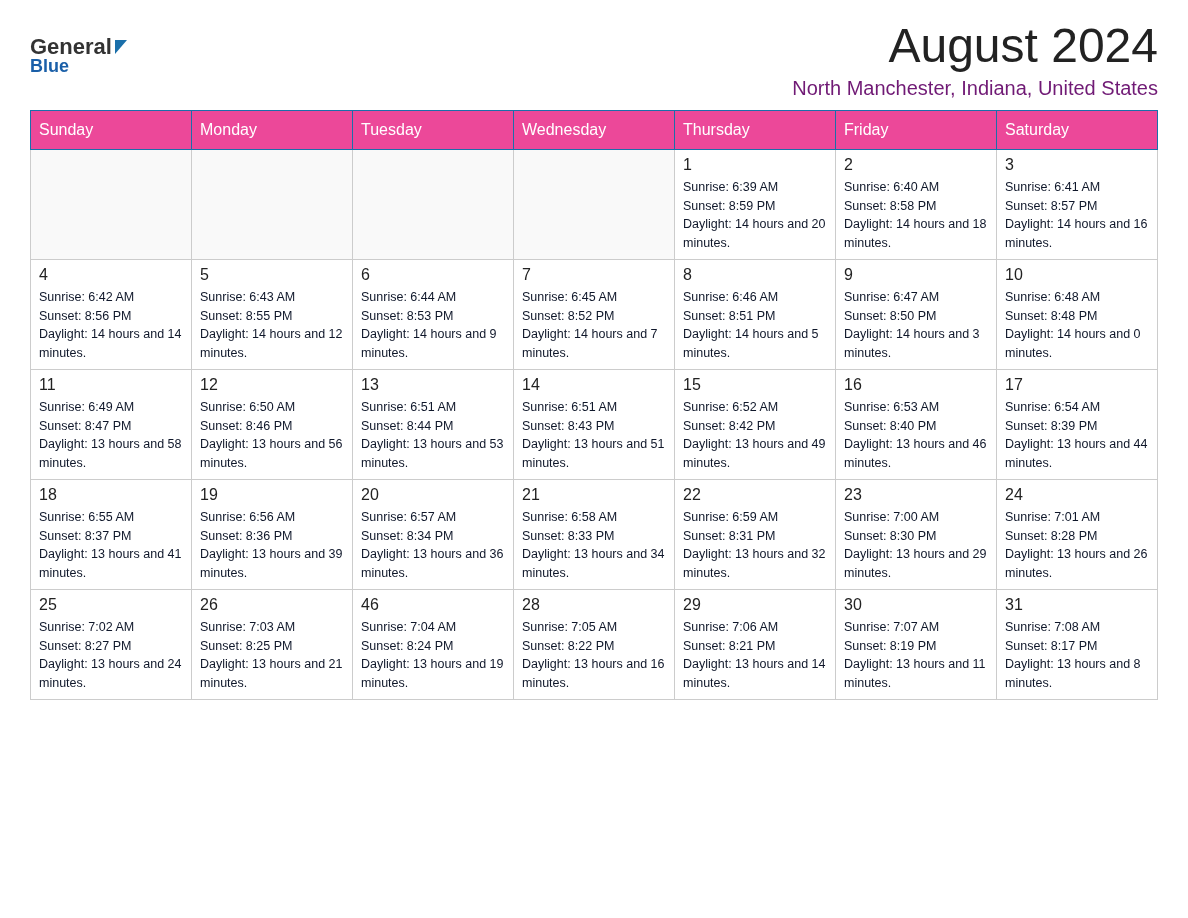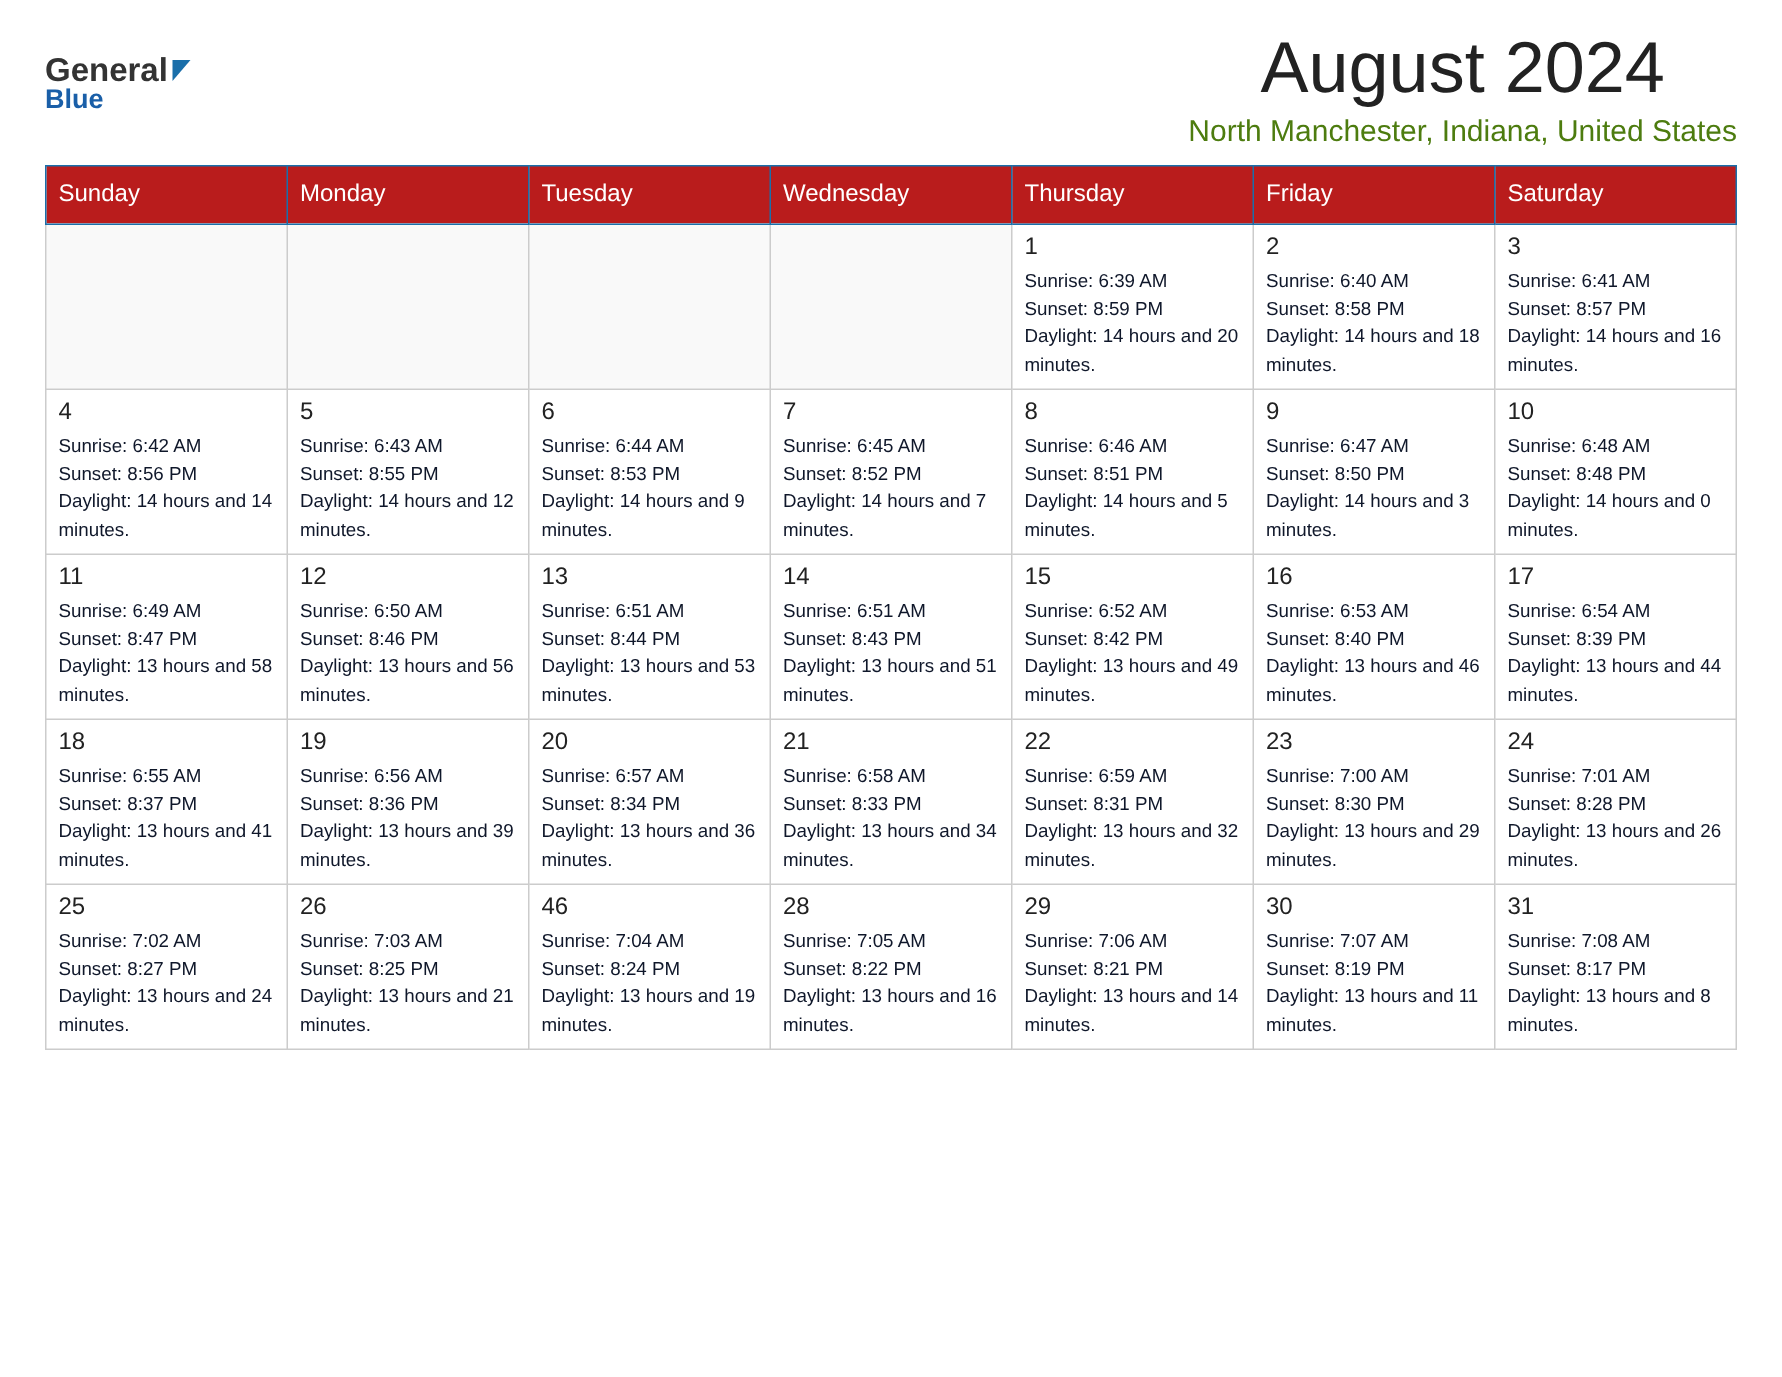--- a/index.html
+++ b/index.html
@@ -20,40 +20,40 @@
       font-size: 22px;
       font-weight: bold;
       color: #333;
     }
     .logo-text-blue {
       font-size: 18px;
       font-weight: bold;
       color: #1a5fa8;
     }
     .title-area {
-      text-align: center;
+      text-align: right;
     }
     .month-title {
       font-size: 48px;
       font-weight: normal;
       color: #222;
       line-height: 1.1;
     }
     .location-title {
       font-size: 20px;
-      color: #4d7c0f;
+      color: #701a75;
       margin-top: 4px;
     }
     .calendar-table {
       width: 100%;
       border-collapse: collapse;
       margin-top: 6px;
     }
     .calendar-table th {
-      background-color: #b91c1c;
+      background-color: #ec4899;
       color: #fff;
       padding: 10px 8px;
       text-align: left;
       font-size: 16px;
       font-weight: normal;
       border: 1px solid #1a6faa;
     }
     .calendar-table td {
       border: 1px solid #ccc;
       vertical-align: top;

